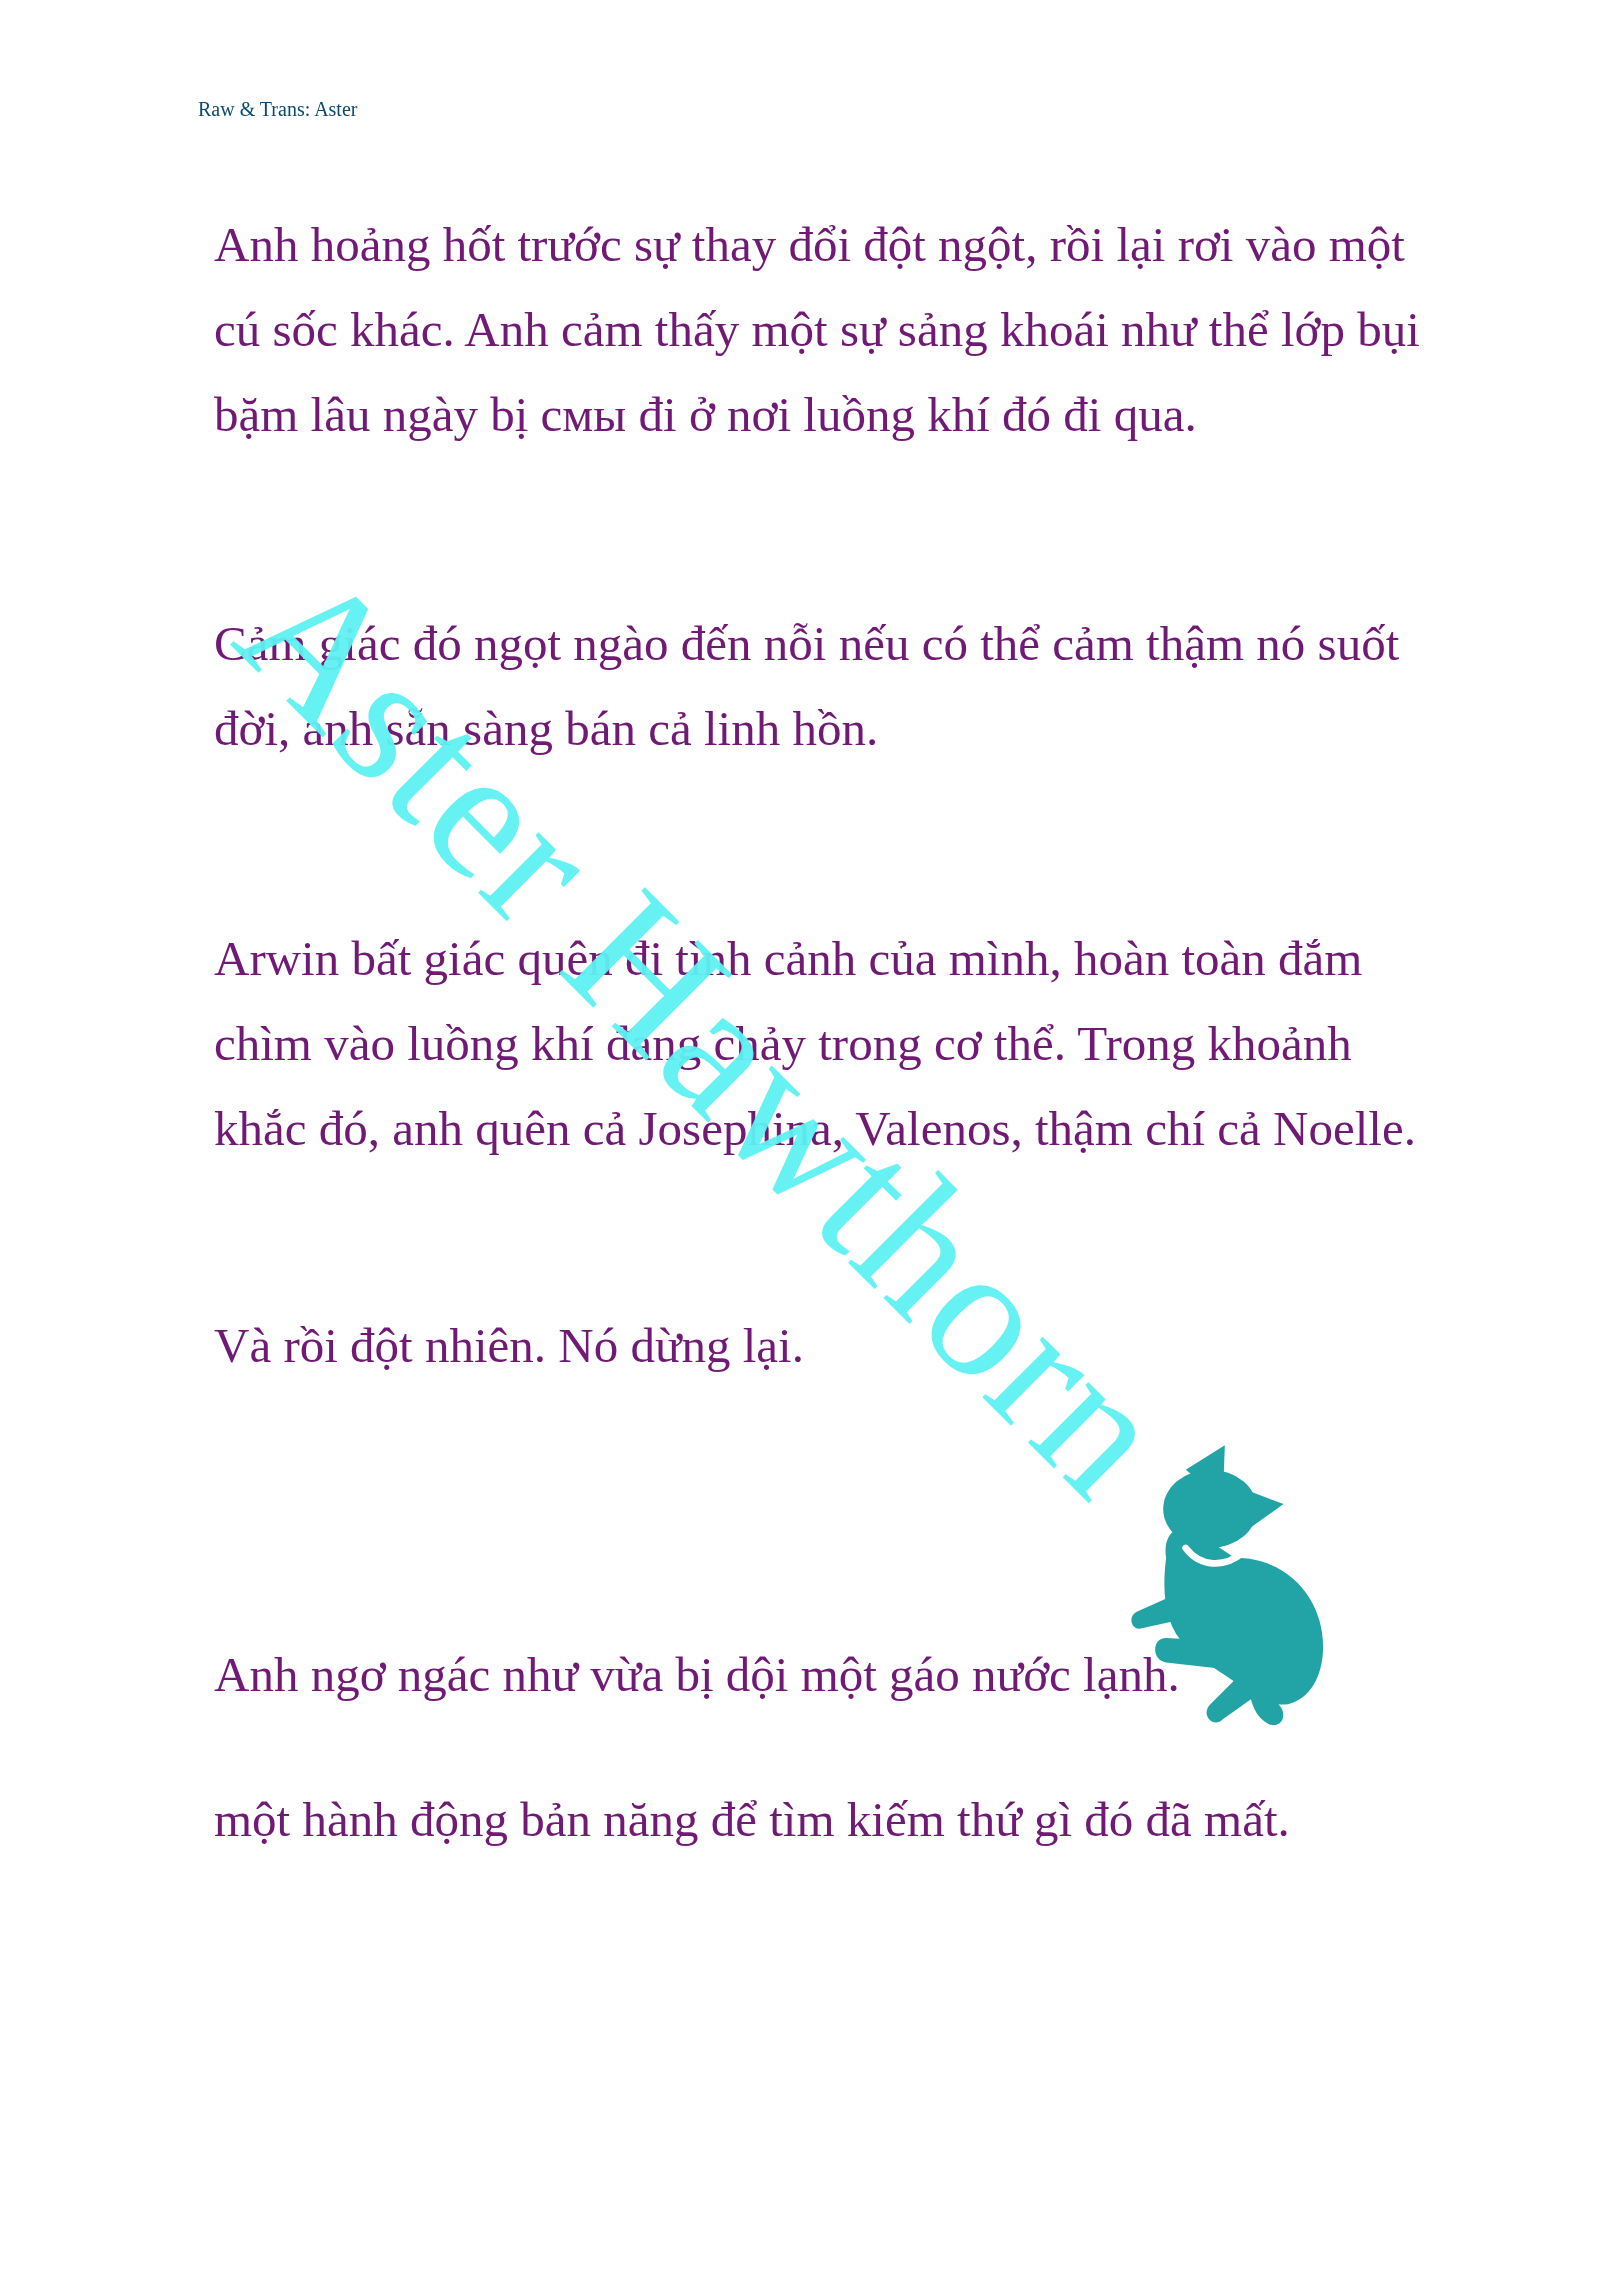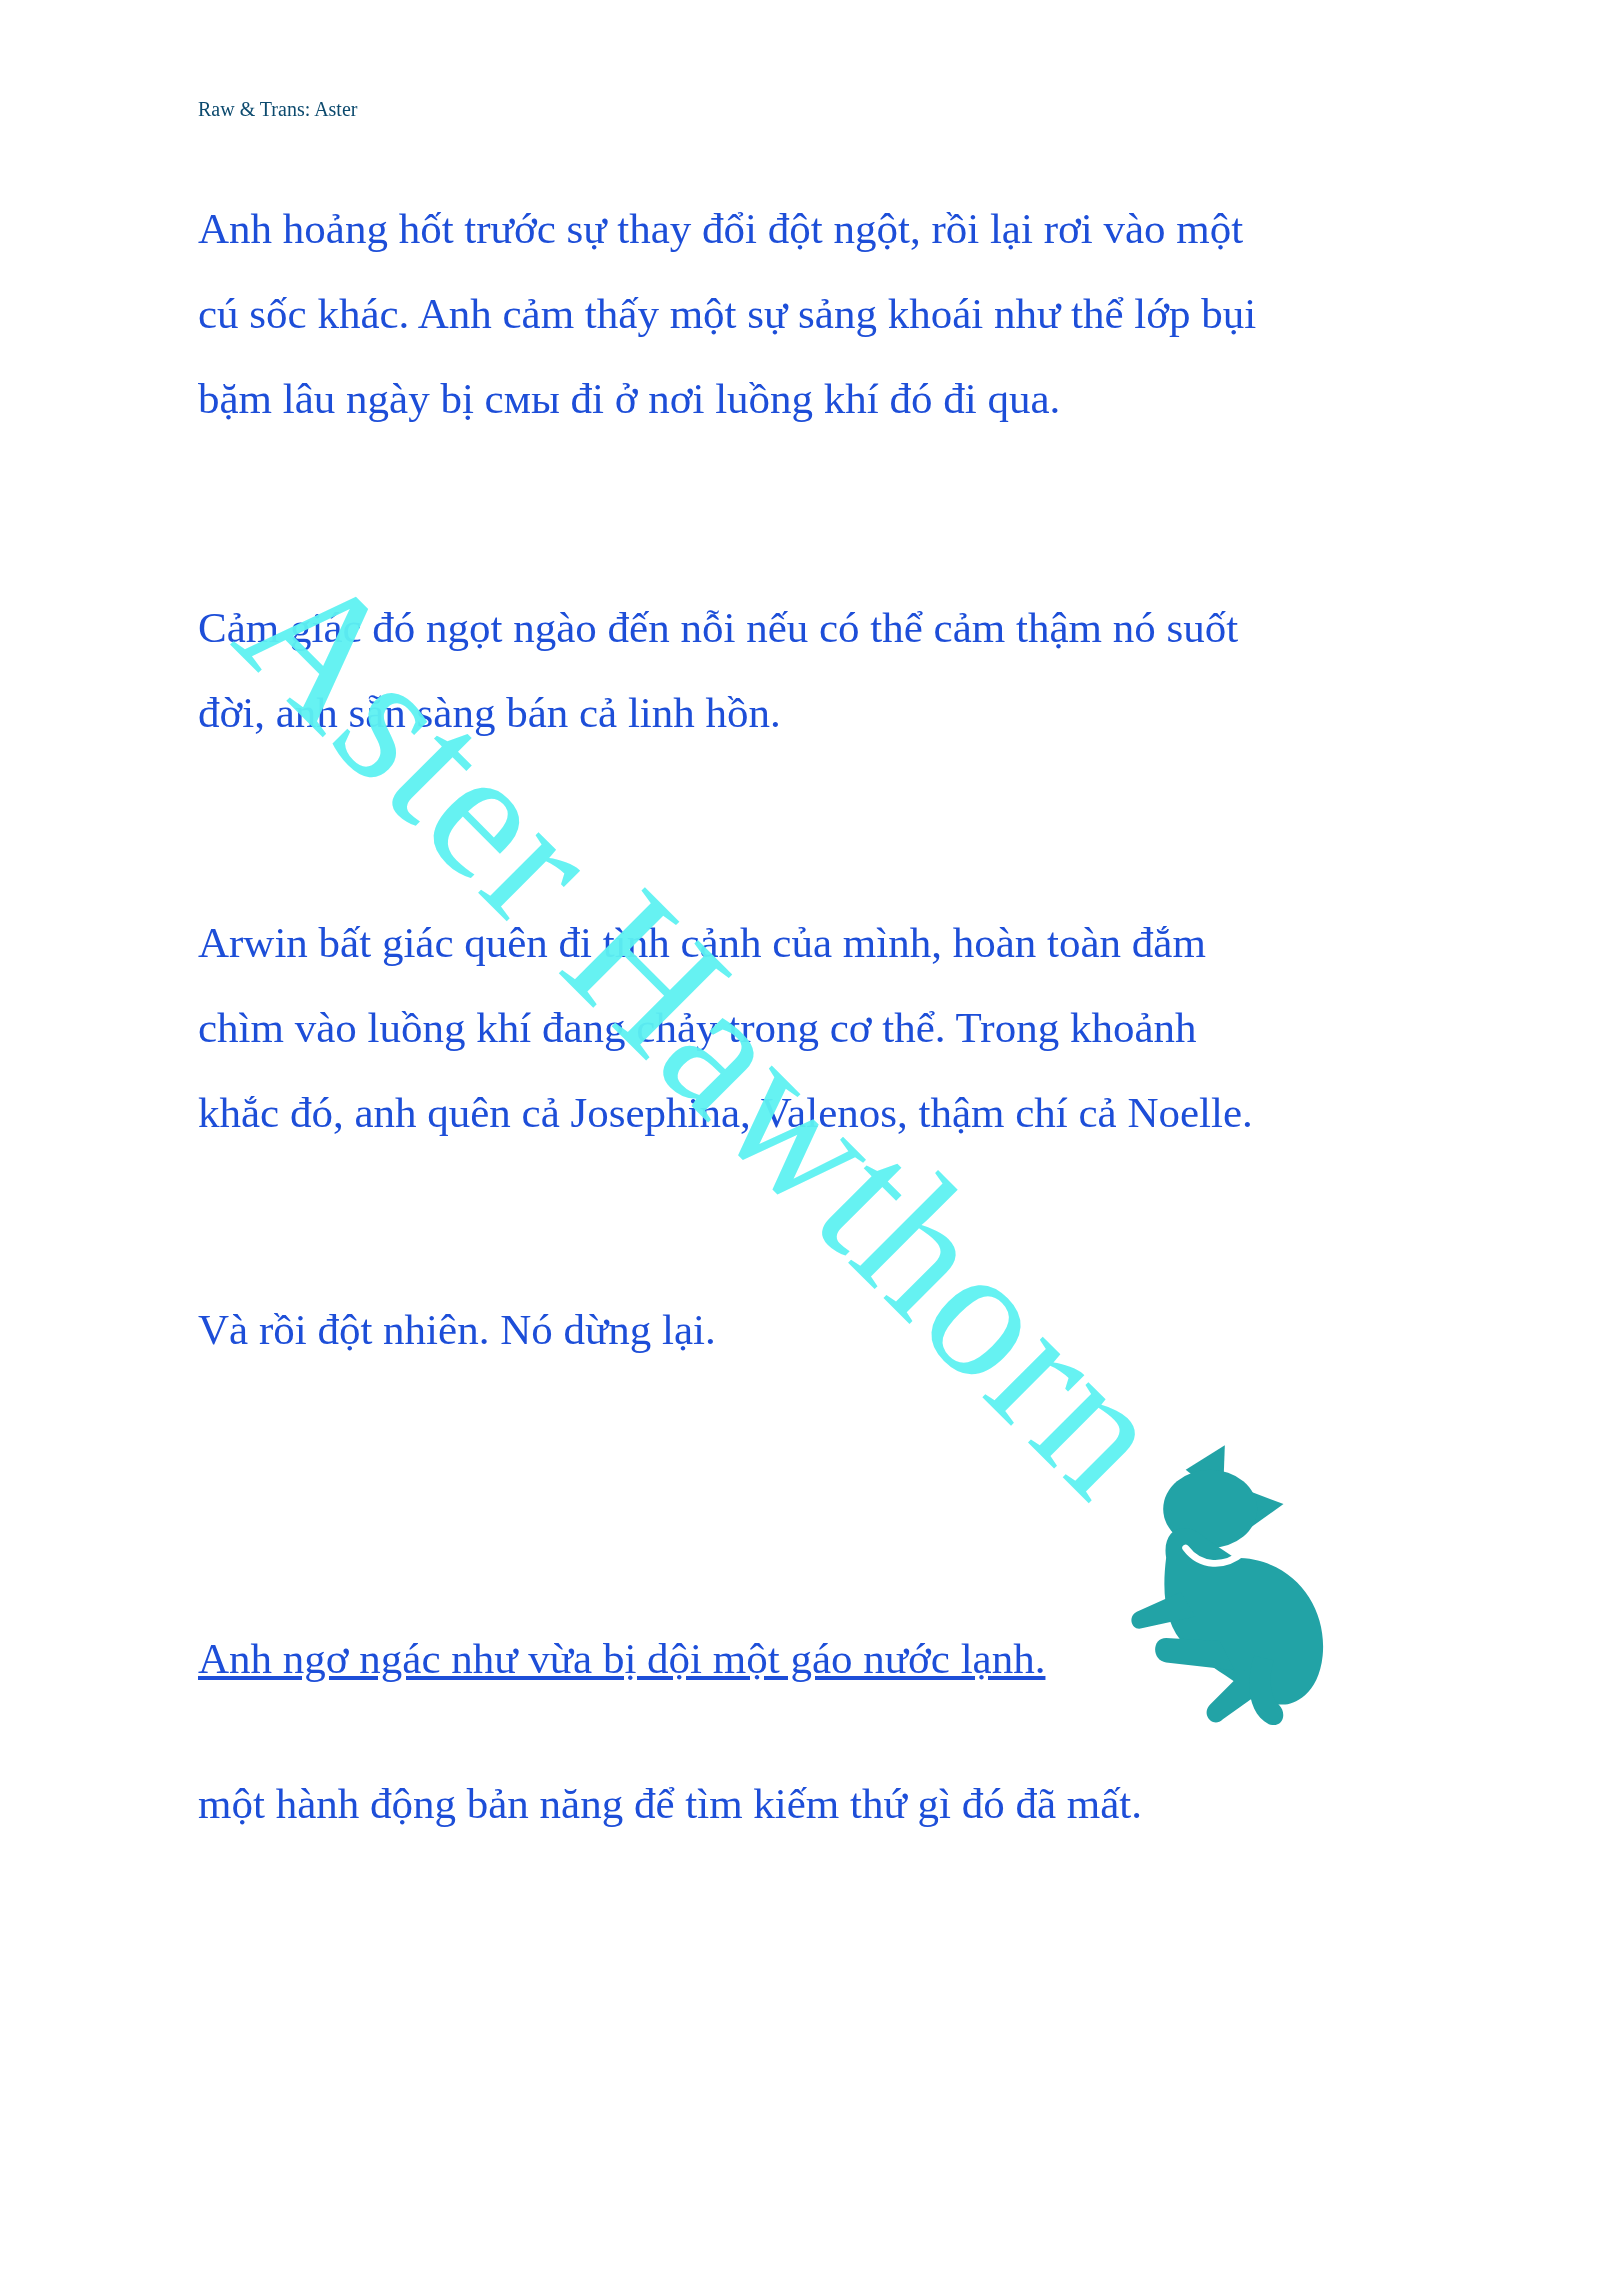--- a/index.html
+++ b/index.html
@@ -1,18 +1,18 @@
 <!DOCTYPE html>
 <html><head>
 <meta charset="utf-8">
 <style>
   html, body { margin:0; padding:0; }
   body { width:1621px; height:2293px; background:#ffffff; position:relative; overflow:hidden; }
   .header { position:absolute; left:198px; top:98px; font-family:Liberation Serif, serif; font-size:20px; color:#0c4a6e; }
-  .para { position:absolute; left:198px; width:1274px; font-family:"Liberation Serif", serif; font-size:43px; color:#1d4ed8; line-height:85px; margin:0; }
+  .para { position:absolute; left:198px; width:1274px; font-family:"Liberation Serif", serif; font-size:49px; color:#701a75; line-height:85px; margin:16px; }
   .para span.line { display:block; white-space:nowrap; }
   .watermark { position:absolute; left:176px; top:1014px; transform-origin:0 0; transform:rotate(45deg); font-family:"Liberation Serif", serif; font-size:186px; color:#5ef2f2; white-space:nowrap; opacity:0.95; pointer-events:none; letter-spacing:2px; }
   .watermark { left:245px; top:627px; transform:rotate(45deg) translate(0,-147px); }
   .cat { position:absolute; left:1127px; top:1411px; width:225px; height:323px; }
 </style>
 </head>
 <body>
 
 <div class="header">Raw &amp; Trans: Aster</div>
 
@@ -30,21 +30,21 @@
 <div class="para" style="top:900px;">
   <span class="line">Arwin bất giác quên đi tình cảnh của mình, hoàn toàn đắm</span>
   <span class="line">chìm vào luồng khí đang chảy trong cơ thể. Trong khoảnh</span>
   <span class="line">khắc đó, anh quên cả Josephina, Valenos, thậm chí cả Noelle.</span>
 </div>
 
 <div class="para" style="top:1287px;">
   <span class="line">Và rồi đột nhiên. Nó dừng lại.</span>
 </div>
 
-<div class="para" style="top:1616px;text-decoration:underline;">
+<div class="para" style="top:1616px;">
   <span class="line">Anh ngơ ngác như vừa bị dội một gáo nước lạnh.</span>
 </div>
 
 <div class="para" style="top:1761px;">
   <span class="line">một hành động bản năng để tìm kiếm thứ gì đó đã mất.</span>
 </div>
 
 <div class="watermark">Aster Hawthorn</div>
 
 <svg class="cat" viewBox="0 0 230 330" xmlns="http://www.w3.org/2000/svg">

